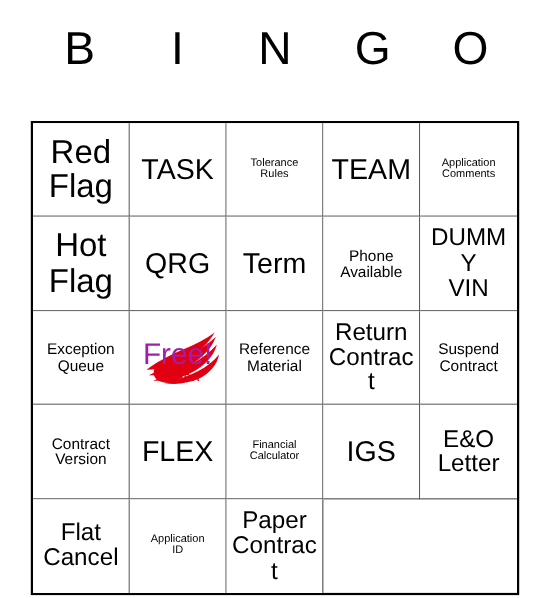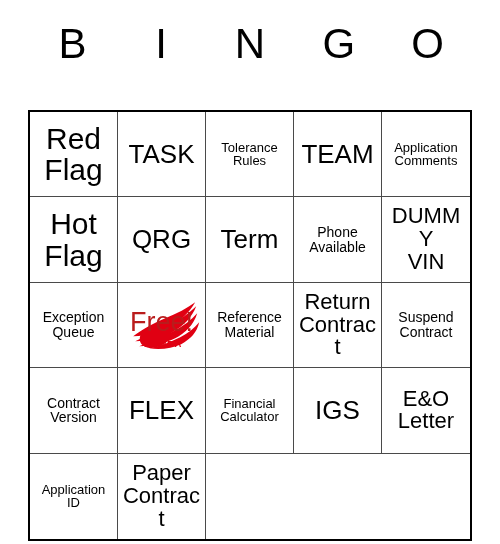--- a/index.html
+++ b/index.html
@@ -77,21 +77,21 @@
     width: 100%;
     line-height: 1.04;
     white-space: pre-line;
     word-break: break-word;
   }
   
   .fs-xl   { font-size: 30px; }
   .fs-lg   { font-size: 26px; text-align: center; }
   .fs-md   { font-size: 22px; }
   .fs-sm   { font-size: 14px; }
-  .fs-xs   { font-size: 13px; }
+  .fs-xs   { font-size: 10px; }
   
   .free-cell { padding: 0; }
   .free-inner {
     position: relative;
     width: 100%;
     height: 100%;
     display: flex;
     align-items: center;
     justify-content: center;
   }
@@ -115,21 +115,21 @@
     color: #e00012;
     line-height: 1;
     white-space: nowrap;
     pointer-events: none;
   }
   .free-label {
     position: relative;
     z-index: 3;
     font-size: 27px;
     line-height: 1;
-    color: #b91c1c;
+    color: #a21caf;
     transform: translateY(-2px);
   }
 </style>
 </head>
 <body>
 
 <div id="card">
 
   <div id="header-row">
     <div class="header-letter">B</div>
@@ -224,20 +224,24 @@
     </div>
     <div class="cell">
       <span class="cell-text fs-lg">IGS</span>
     </div>
 
     <div class="cell">
       <span class="cell-text fs-md">E&amp;O
 Letter</span>
     </div>
     <div class="cell">
+      <span class="cell-text fs-md">Flat
+Cancel</span>
+    </div>
+    <div class="cell">
       <span class="cell-text fs-xs">Application
 ID</span>
     </div>
     <div class="cell">
       <span class="cell-text fs-md">Paper
 Contract</span>
     </div>
 
   </div>
 </div>

